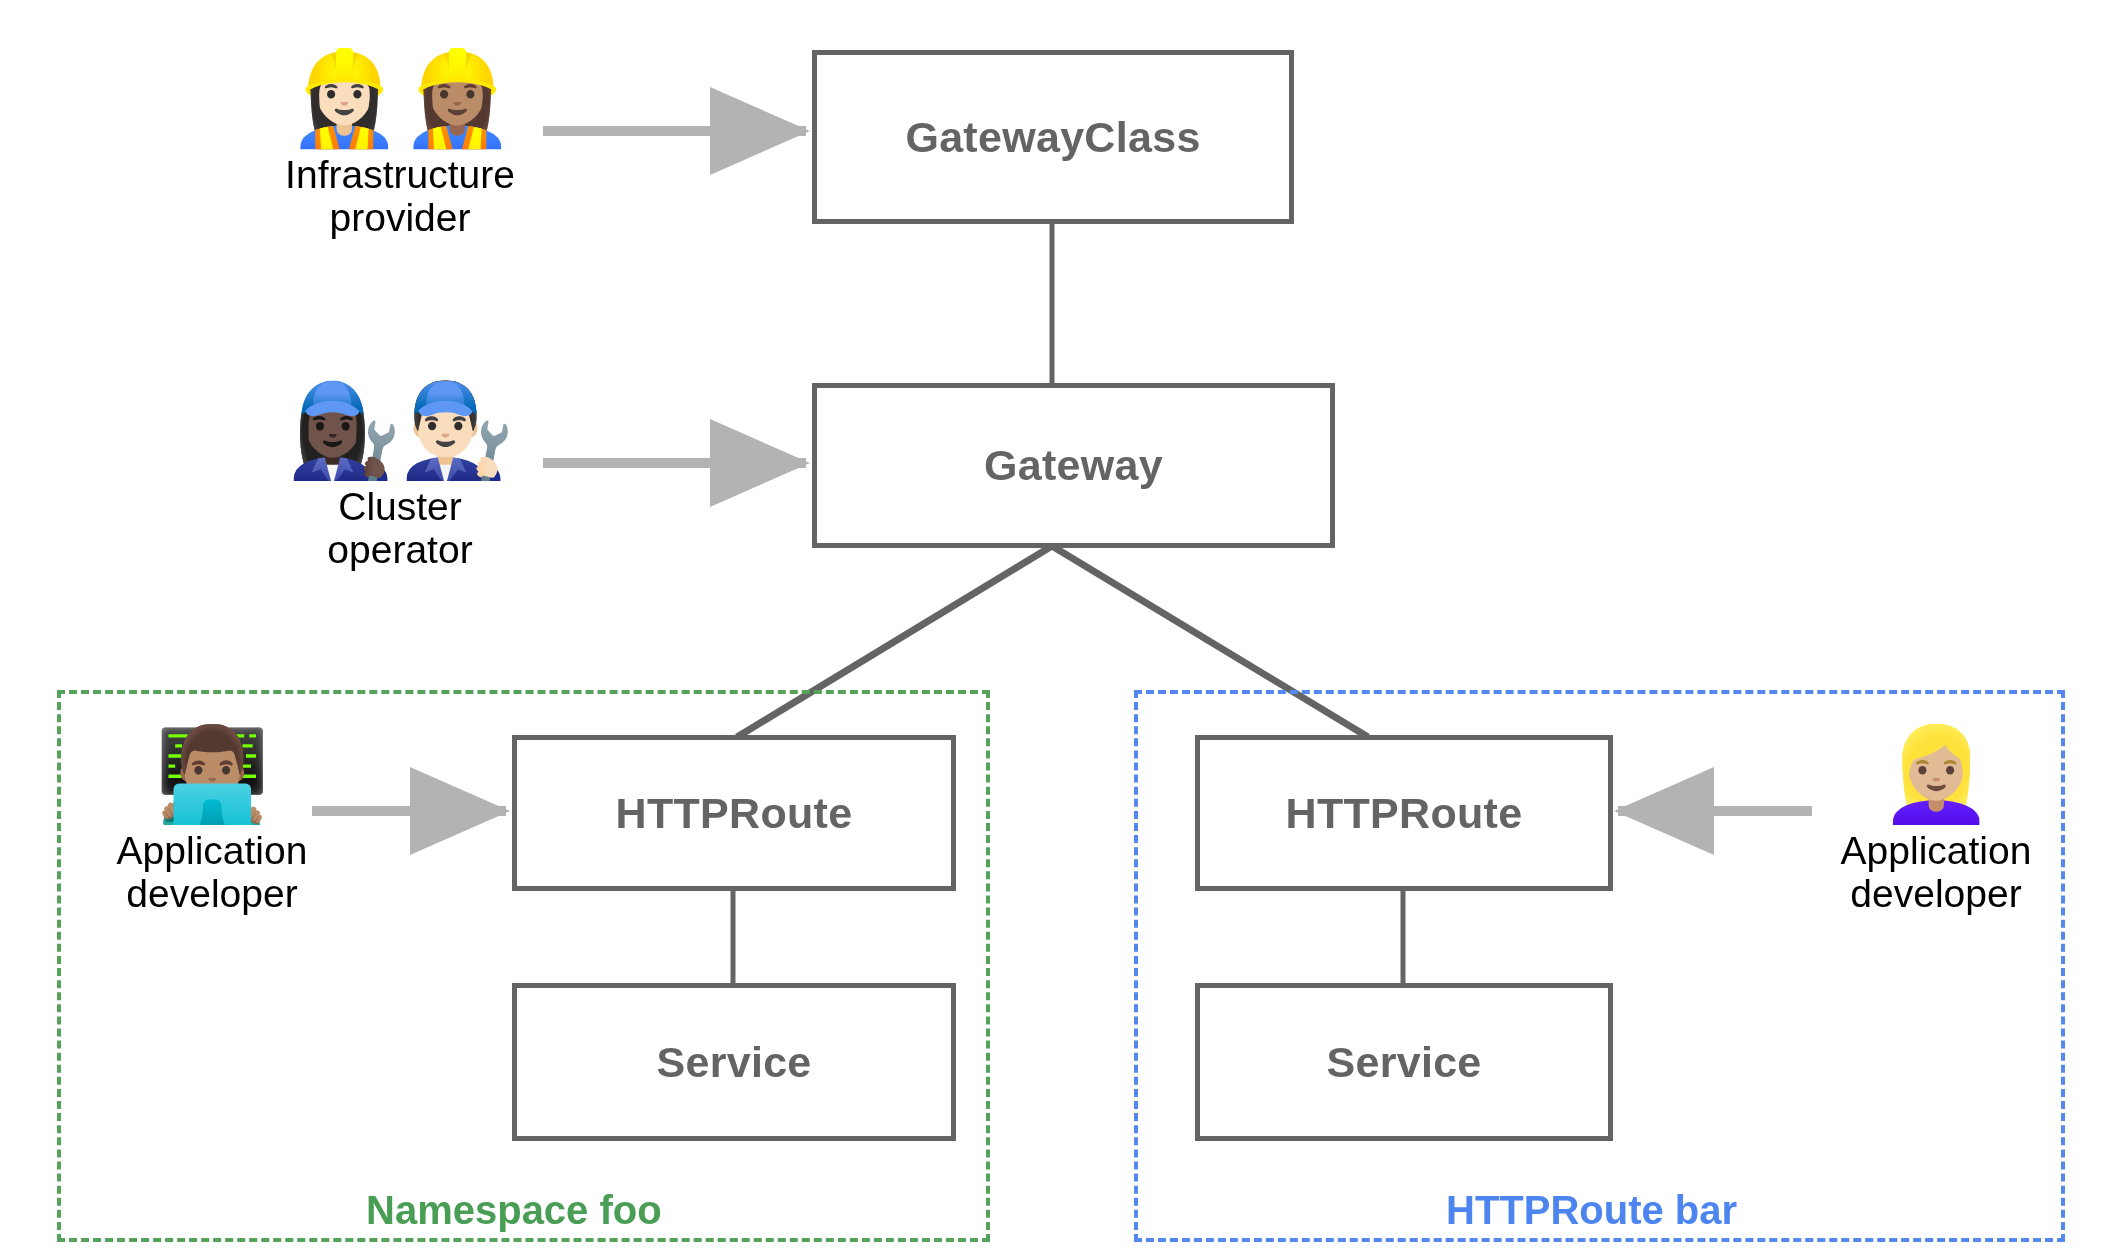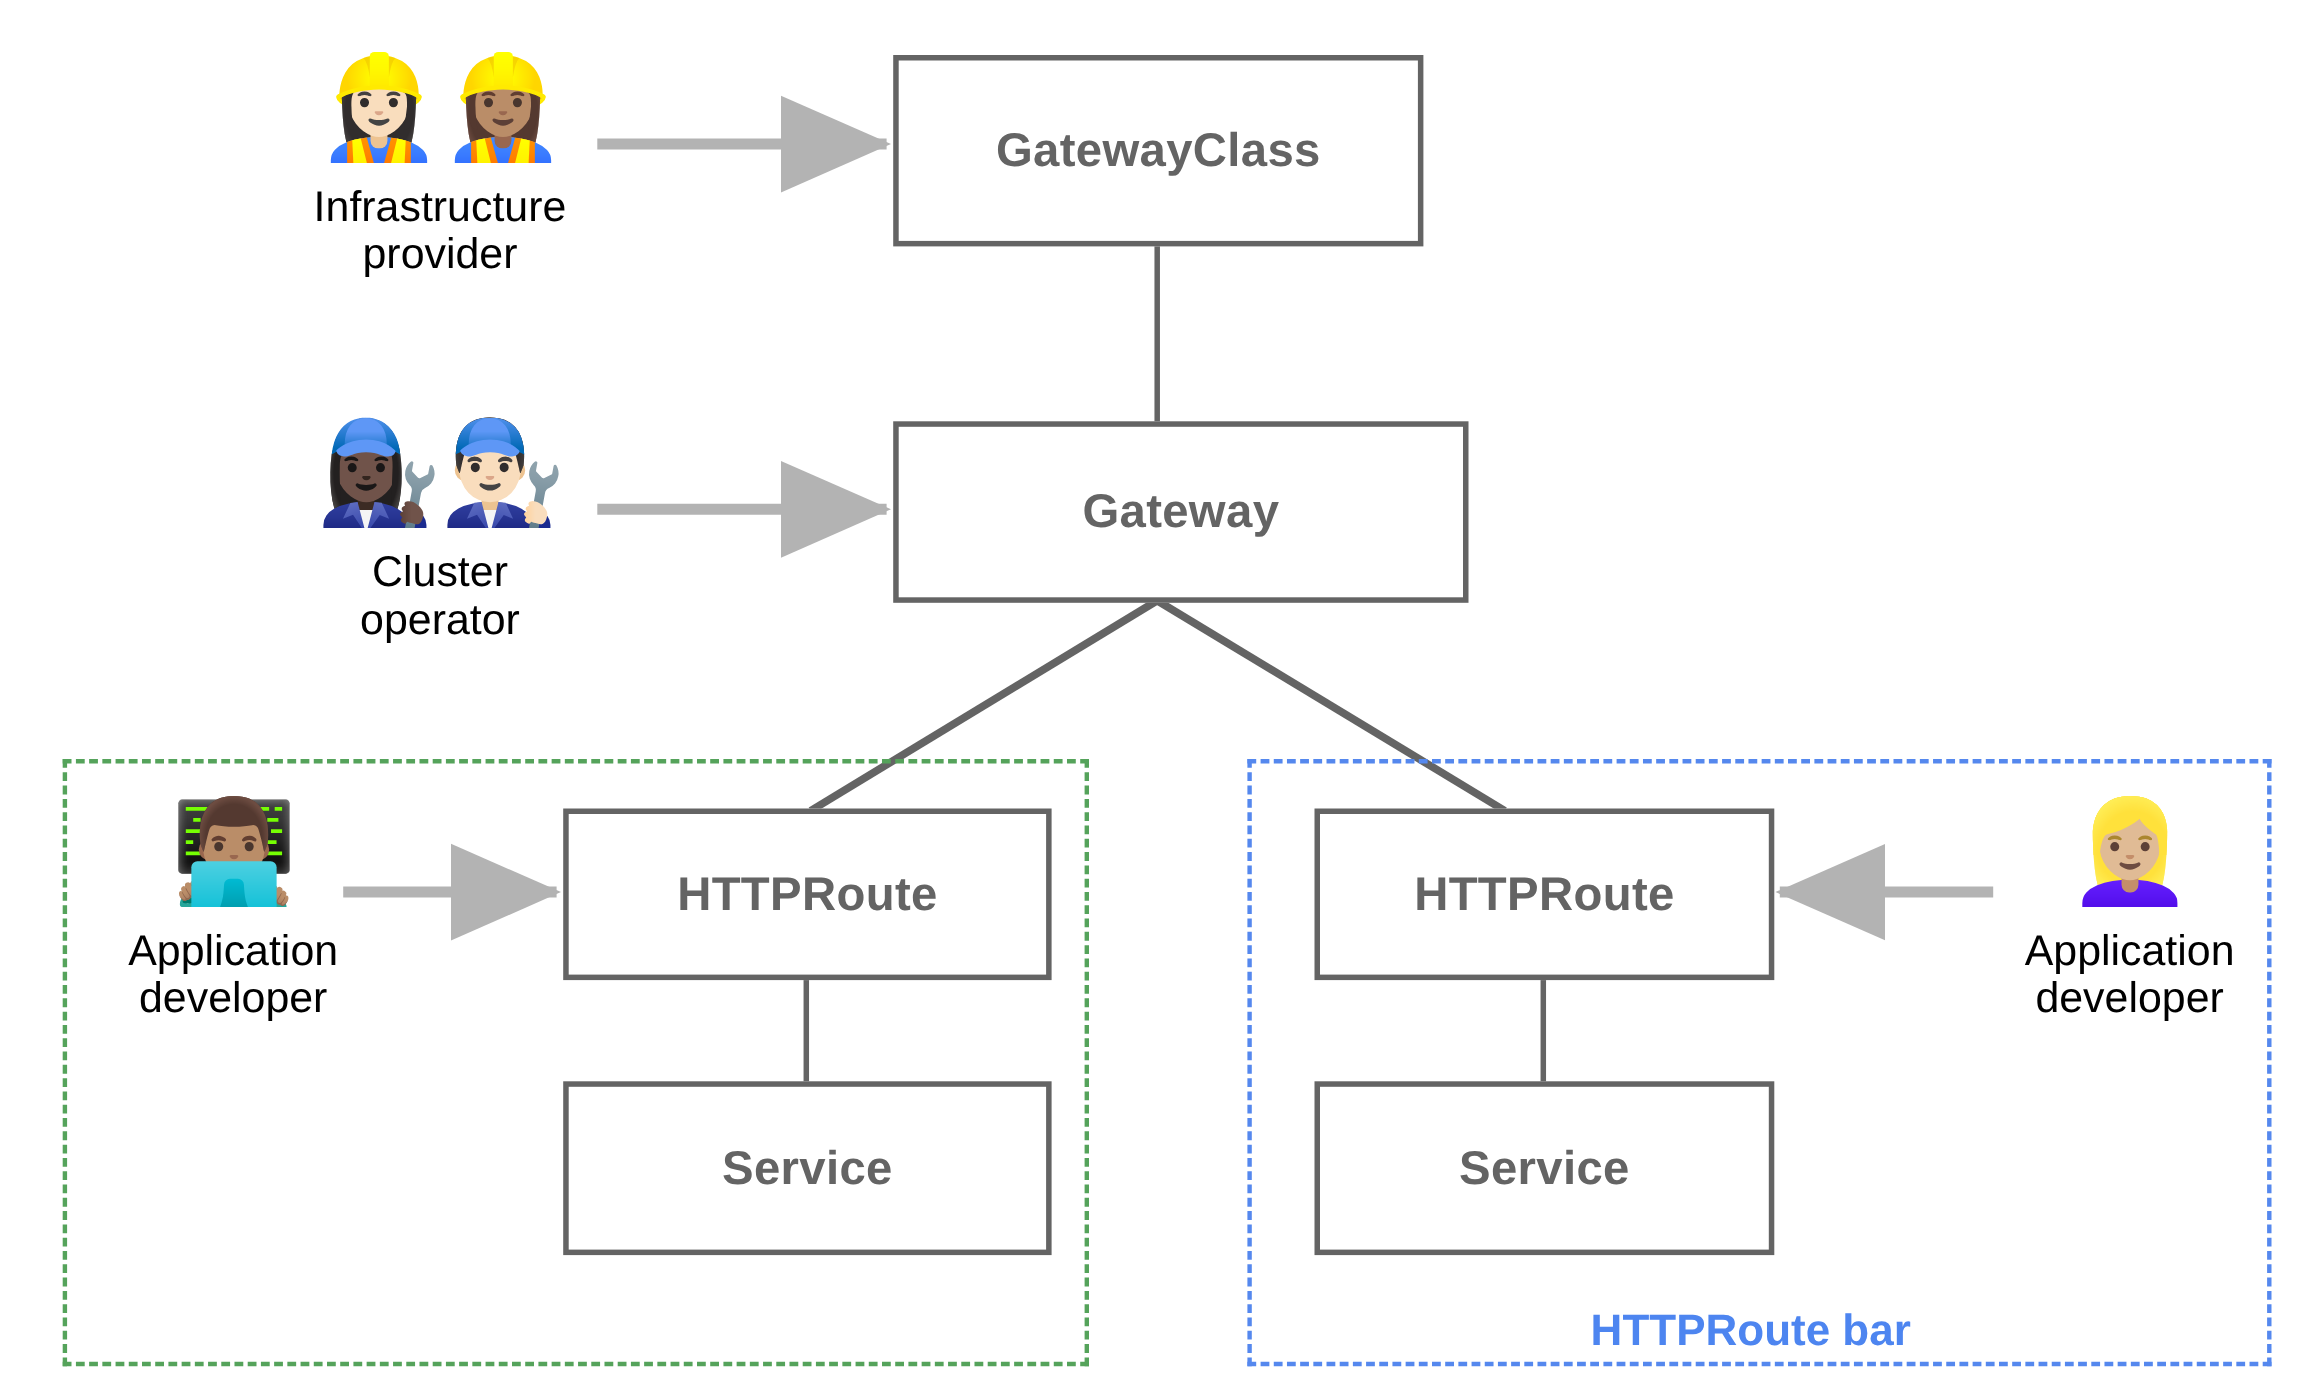--- a/index.html
+++ b/index.html
@@ -66,21 +66,21 @@
     flex-direction: column;
     align-items: center;
   }
   .persona-emoji {
     font-size: 92px;
     line-height: 1.05;
     white-space: nowrap;
     letter-spacing: -2px;
   }
   .persona-caption {
-    margin-top: 20px;
+    margin-top: 6px;
     font-family: "Liberation Sans", sans-serif;
     font-size: 39px;
     color: #000000;
     text-align: center;
     line-height: 1.12;
     white-space: pre-line;
   }
 </style>
 </head>
 <body>
@@ -107,20 +107,21 @@
     <line x1="543" y1="131" x2="806" y2="131" stroke="#b3b3b3" stroke-width="10" marker-end="url(#arrowGray)"></line>
 
     <line x1="543" y1="463" x2="806" y2="463" stroke="#b3b3b3" stroke-width="10" marker-end="url(#arrowGray)"></line>
 
     <line x1="312" y1="811" x2="506" y2="811" stroke="#b3b3b3" stroke-width="10" marker-end="url(#arrowGray)"></line>
 
     <line x1="1812" y1="811" x2="1618" y2="811" stroke="#b3b3b3" stroke-width="10" marker-end="url(#arrowGray)"></line>
   </svg>
 
   <div class="ns-box ns-foo" style="left:57px; top:690px; width:933px; height:552px;"></div>
+  <div class="ns-label ns-label-foo" style="left:366px; top:1188px;">Namespace foo</div>
 
   <div class="ns-box ns-bar" style="left:1134px; top:690px; width:931px; height:552px;"></div>
   <div class="ns-label ns-label-bar" style="left:1446px; top:1188px;">HTTPRoute bar</div>
 
   <div class="node-box" style="left:812px; top:50px; width:482px; height:174px;">
     <span class="node-label">GatewayClass</span>
   </div>
 
   <div class="node-box" style="left:812px; top:383px; width:523px; height:165px;">
     <span class="node-label">Gateway</span>

